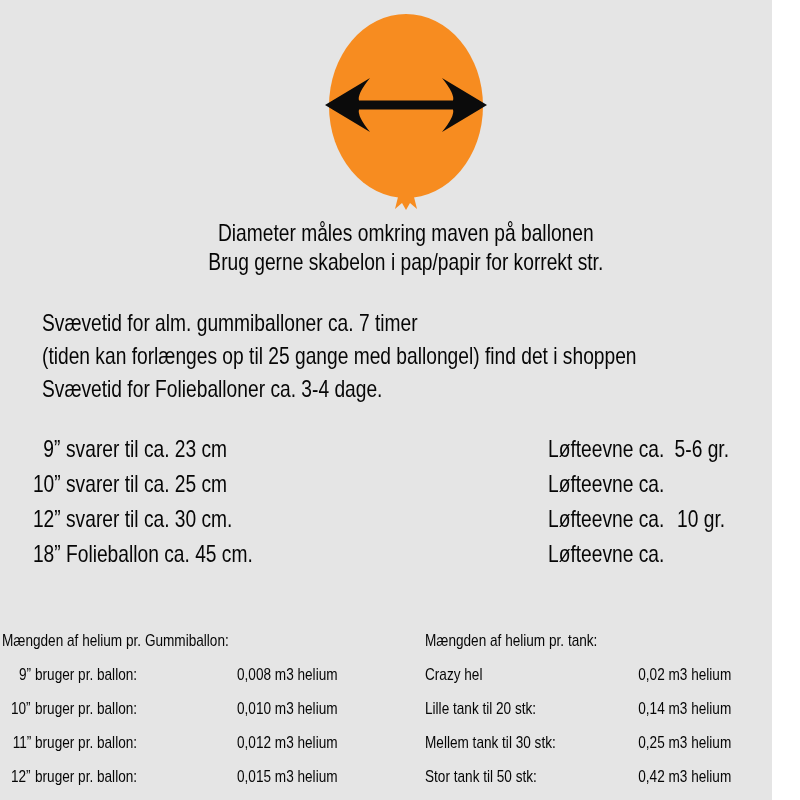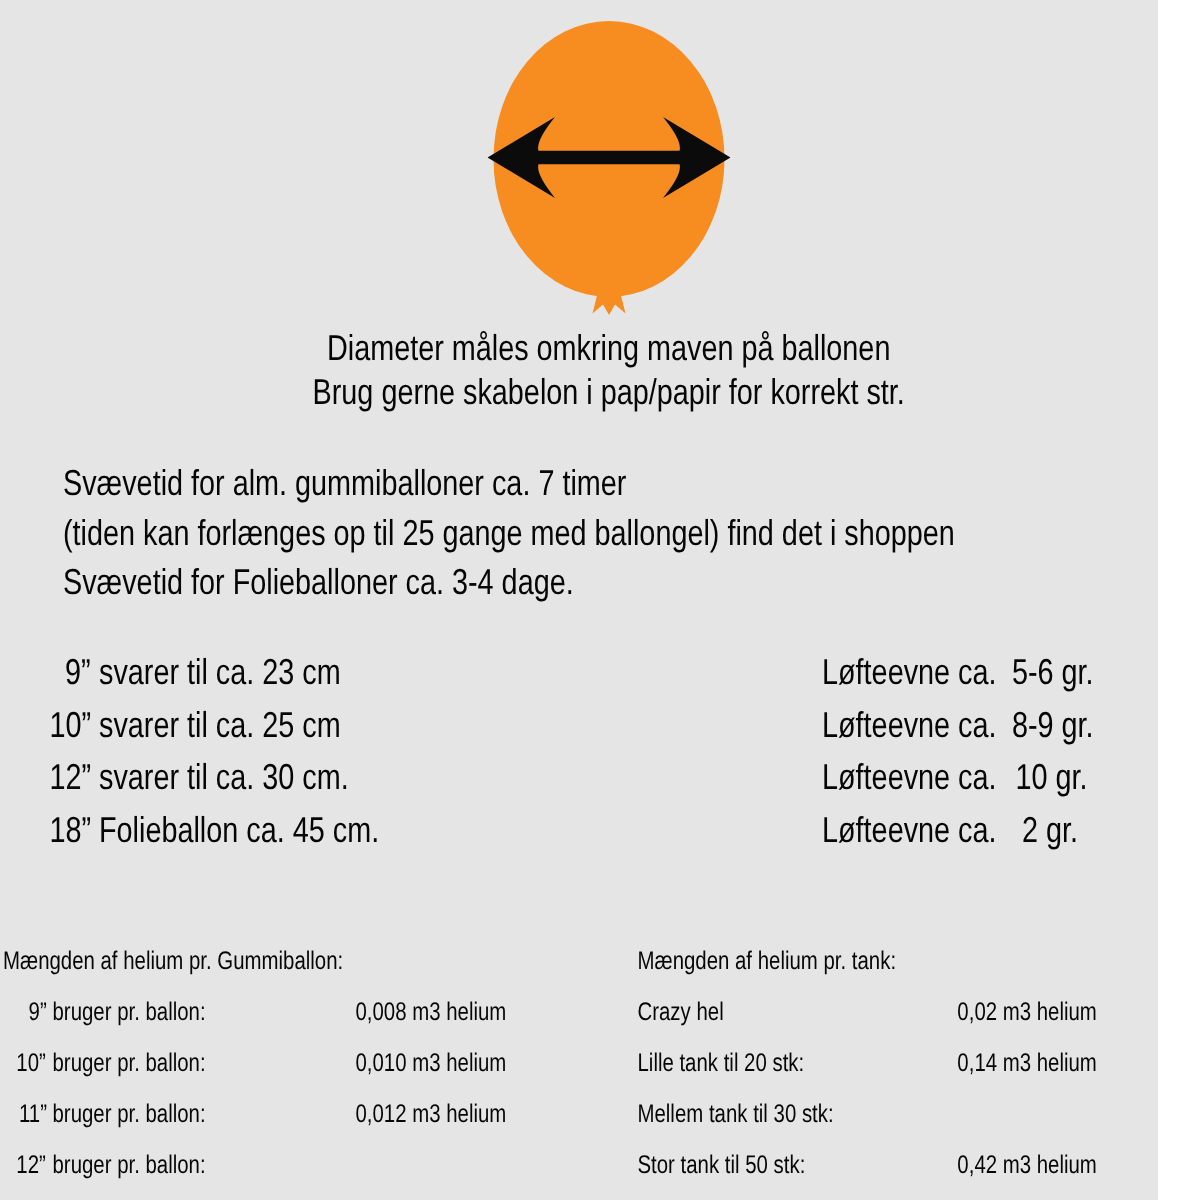--- a/index.html
+++ b/index.html
@@ -66,33 +66,31 @@
     <div class="row">
       <span class="s-size"><span class="cx cx-r">9”</span></span>
       <span class="s-desc"><span class="cx">svarer til ca. 23 cm</span></span>
       <span class="s-lift-label"><span class="cx">Løfteevne ca.</span></span>
       <span class="s-lift-value"><span class="cx cx-r">5-6 gr.</span></span>
     </div>
     <div class="row">
       <span class="s-size"><span class="cx cx-r">10”</span></span>
       <span class="s-desc"><span class="cx">svarer til ca. 25 cm</span></span>
       <span class="s-lift-label"><span class="cx">Løfteevne ca.</span></span>
-      <span class="s-lift-value"><span class="cx cx-r">8-9 gr.</span></span>
     </div>
     <div class="row">
       <span class="s-size"><span class="cx cx-r">12”</span></span>
       <span class="s-desc"><span class="cx">svarer til ca. 30 cm.</span></span>
       <span class="s-lift-label"><span class="cx">Løfteevne ca.</span></span>
       <span class="s-lift-value"><span class="cx cx-r">10 gr.</span></span>
     </div>
     <div class="row">
       <span class="s-size"><span class="cx cx-r">18”</span></span>
       <span class="s-desc"><span class="cx">Folieballon ca. 45 cm.</span></span>
       <span class="s-lift-label"><span class="cx">Løfteevne ca.</span></span>
-      <span class="s-lift-value"><span class="cx cx-r">2 gr.</span></span>
     </div>
   </div>
 
   <div class="helium col-balloon">
     <div class="row">
       <span class="h-header"><span class="cx">Mængden af helium pr. Gummiballon:</span></span>
     </div>
     <div class="row">
       <span class="h-size"><span class="cx cx-r">9”</span></span>
       <span class="h-label"><span class="cx">bruger pr. ballon:</span></span>
@@ -104,20 +102,21 @@
       <span class="h-value"><span class="cx">0,010 m3 helium</span></span>
     </div>
     <div class="row">
       <span class="h-size"><span class="cx cx-r">11”</span></span>
       <span class="h-label"><span class="cx">bruger pr. ballon:</span></span>
       <span class="h-value"><span class="cx">0,012 m3 helium</span></span>
     </div>
     <div class="row">
       <span class="h-size"><span class="cx cx-r">12”</span></span>
       <span class="h-label"><span class="cx">bruger pr. ballon:</span></span>
+      <span class="h-value"><span class="cx">0,015 m3 helium</span></span>
     </div>
     <div class="row">
       <span class="h-size"><span class="cx cx-r">18”</span></span>
       <span class="h-label"><span class="cx">Folieballon bruger:</span></span>
       <span class="h-value"><span class="cx">0,019 m3 Helium</span></span>
     </div>
   </div>
 
   <div class="helium col-tank">
     <div class="row">
@@ -126,20 +125,21 @@
     <div class="row">
       <span class="t-label"><span class="cx">Crazy hel</span></span>
       <span class="t-value"><span class="cx cx-r">0,02 m3 helium</span></span>
     </div>
     <div class="row">
       <span class="t-label"><span class="cx">Lille tank til 20 stk:</span></span>
       <span class="t-value"><span class="cx cx-r">0,14 m3 helium</span></span>
     </div>
     <div class="row">
       <span class="t-label"><span class="cx">Mellem tank til 30 stk:</span></span>
+      <span class="t-value"><span class="cx cx-r">0,25 m3 helium</span></span>
     </div>
     <div class="row">
       <span class="t-label"><span class="cx">Stor tank til 50 stk:</span></span>
       <span class="t-value"><span class="cx cx-r">0,42 m3 helium</span></span>
     </div>
   </div>
 
 </div>
 
 </body></html>

